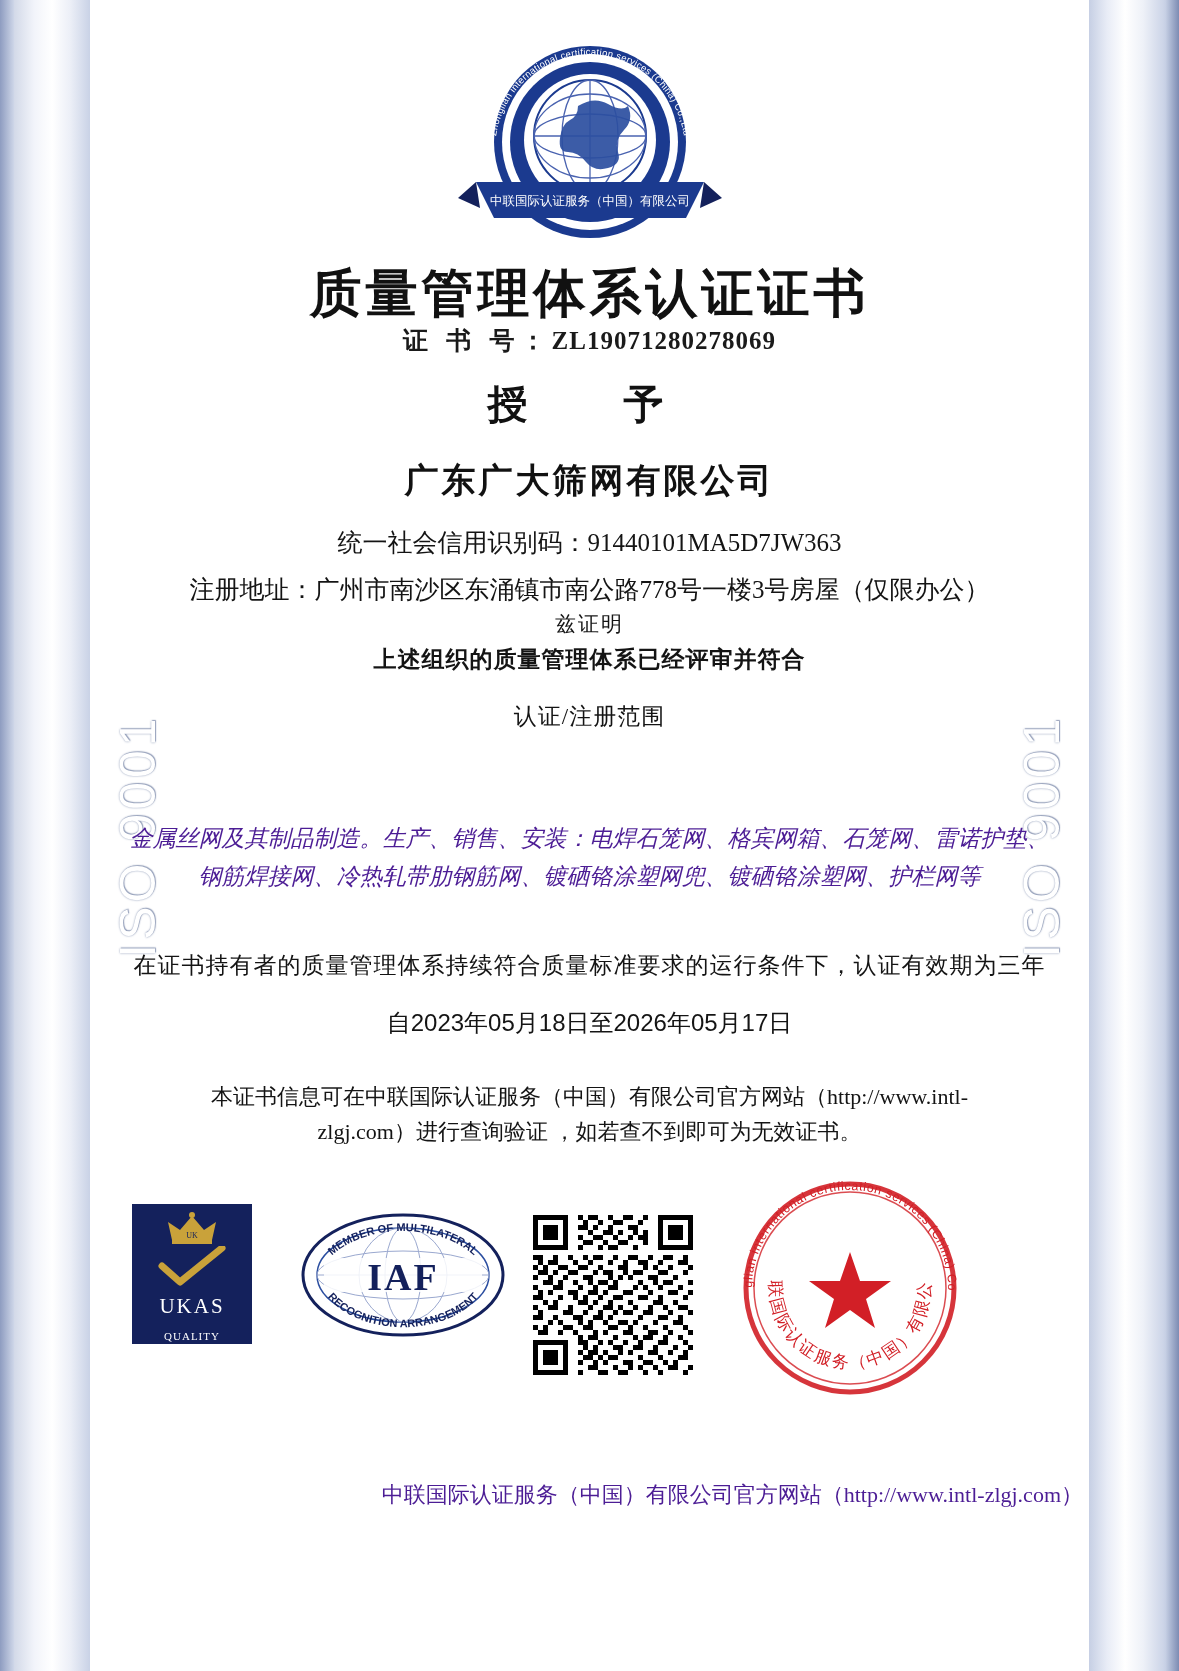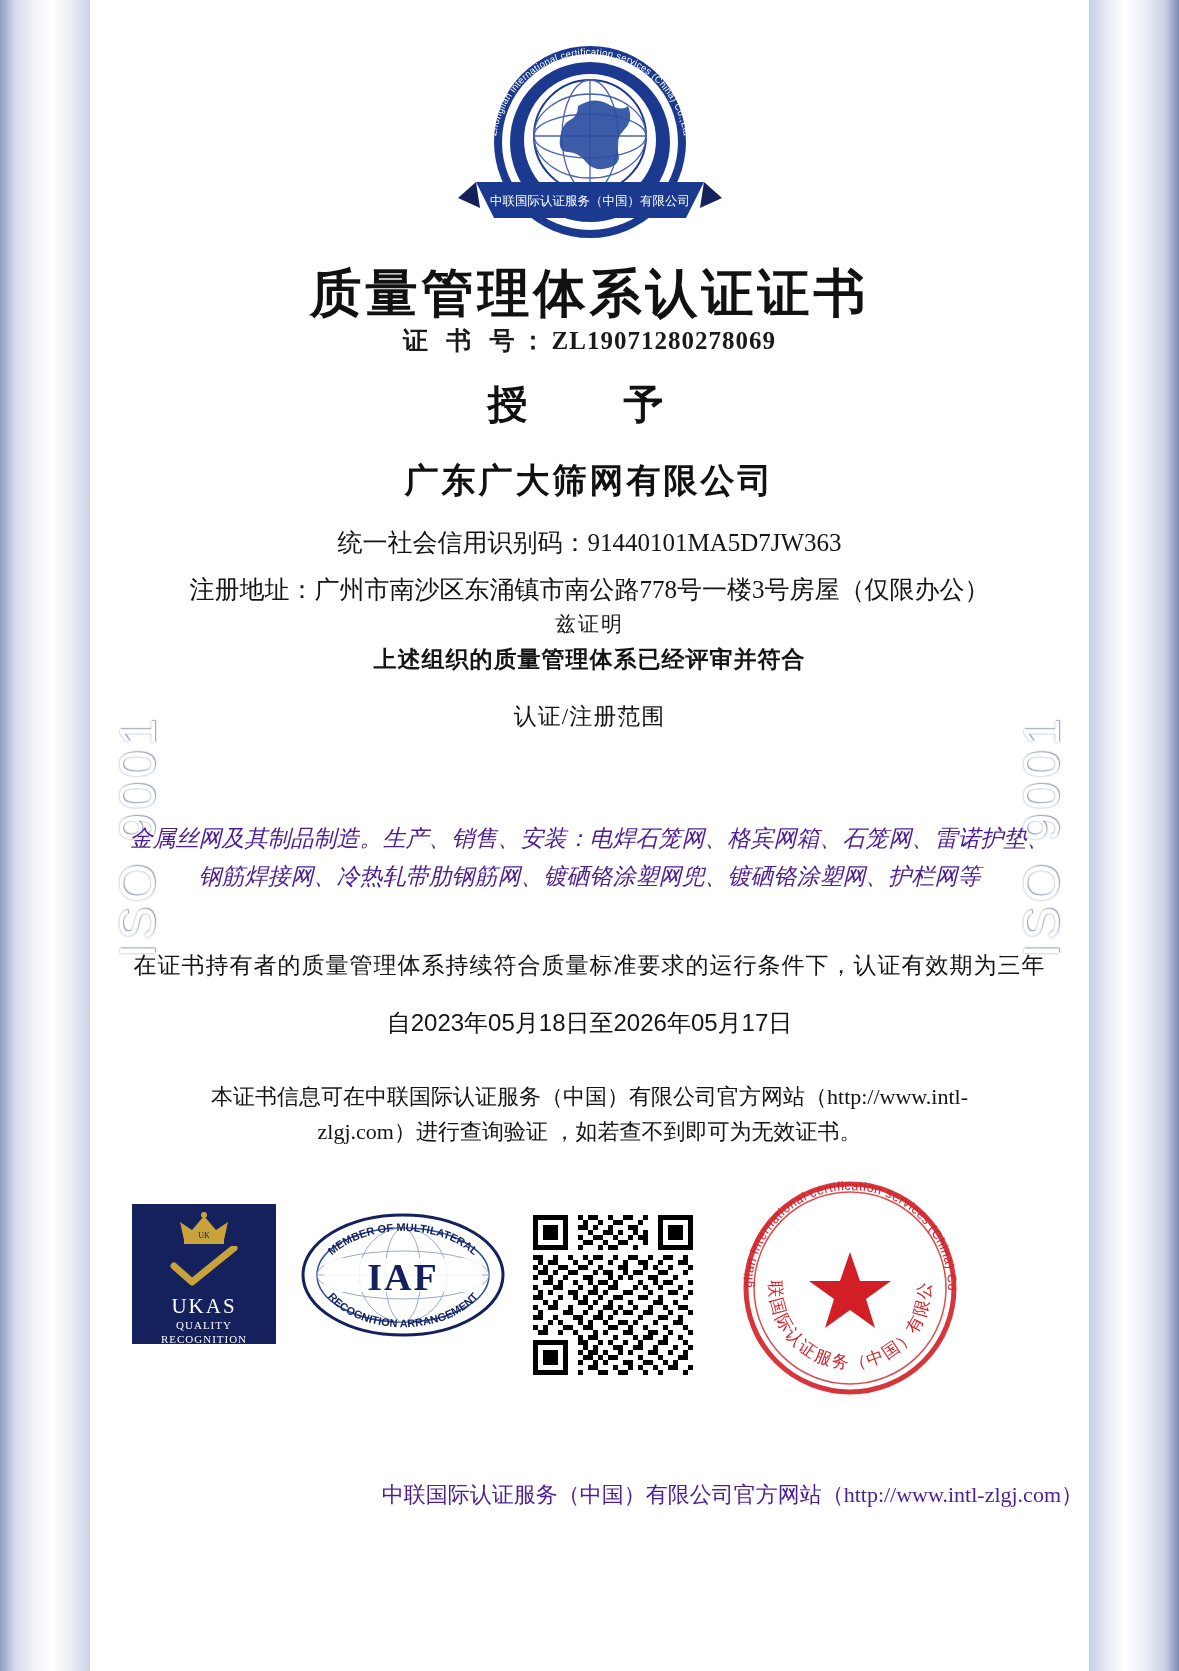--- a/index.html
+++ b/index.html
@@ -184,39 +184,39 @@
     position: absolute;
     left: 0;
     right: 0;
     top: 1118px;
     height: 190px;
   }
   .ukas {
     position: absolute;
     left: 36px;
     top: 86px;
-    width: 144px;
+    width: 120px;
     height: 140px;
     background: #14215c;
     color: #ffffff;
     font-family: "Liberation Serif", serif;
     text-align: center;
   }
   .ukas .crown { margin-top: 8px; }
   .ukas .tick { margin-top: -4px; }
   .ukas .name {
     font-size: 21px;
     letter-spacing: 2px;
     margin-top: 2px;
   }
   .ukas .sub {
     font-size: 11px;
     letter-spacing: 1px;
     line-height: 1.25;
-    margin-top: 0;
+    margin-top: 11px;
   }
   .iaf {
     position: absolute;
     left: 202px;
     top: 92px;
     width: 210px;
     height: 130px;
   }
   .qr {
     position: absolute;

